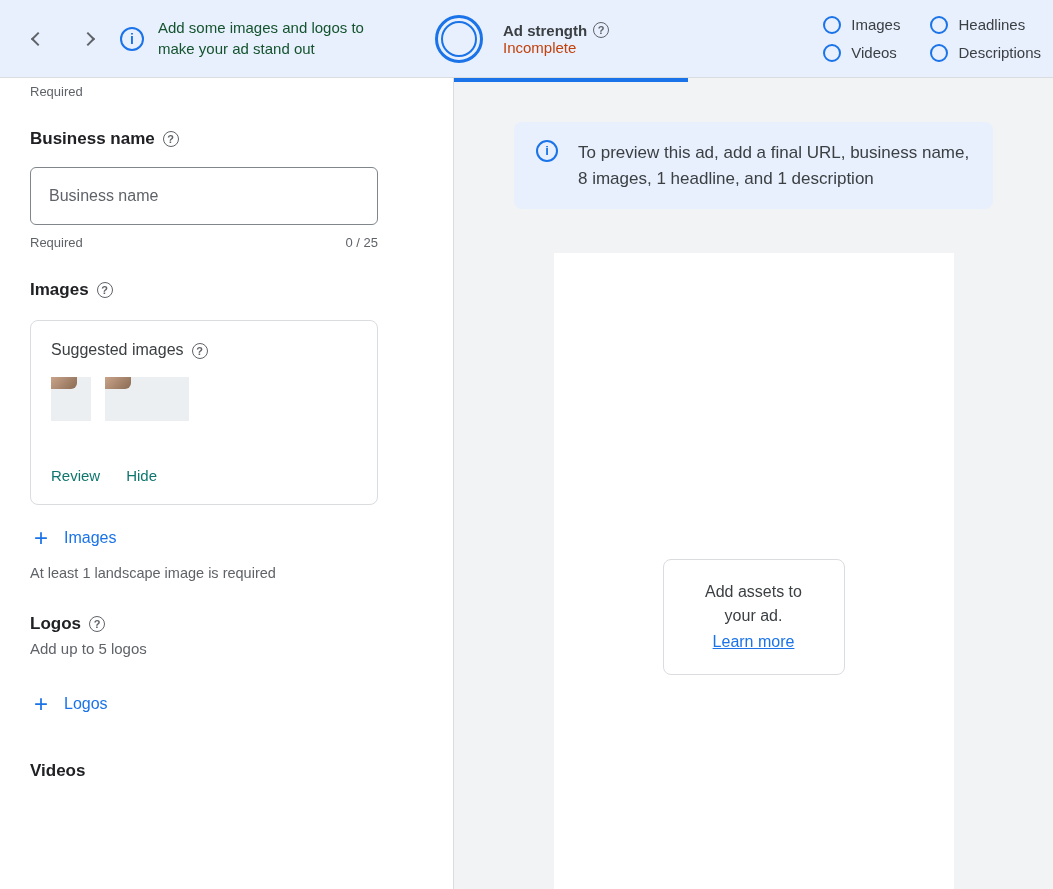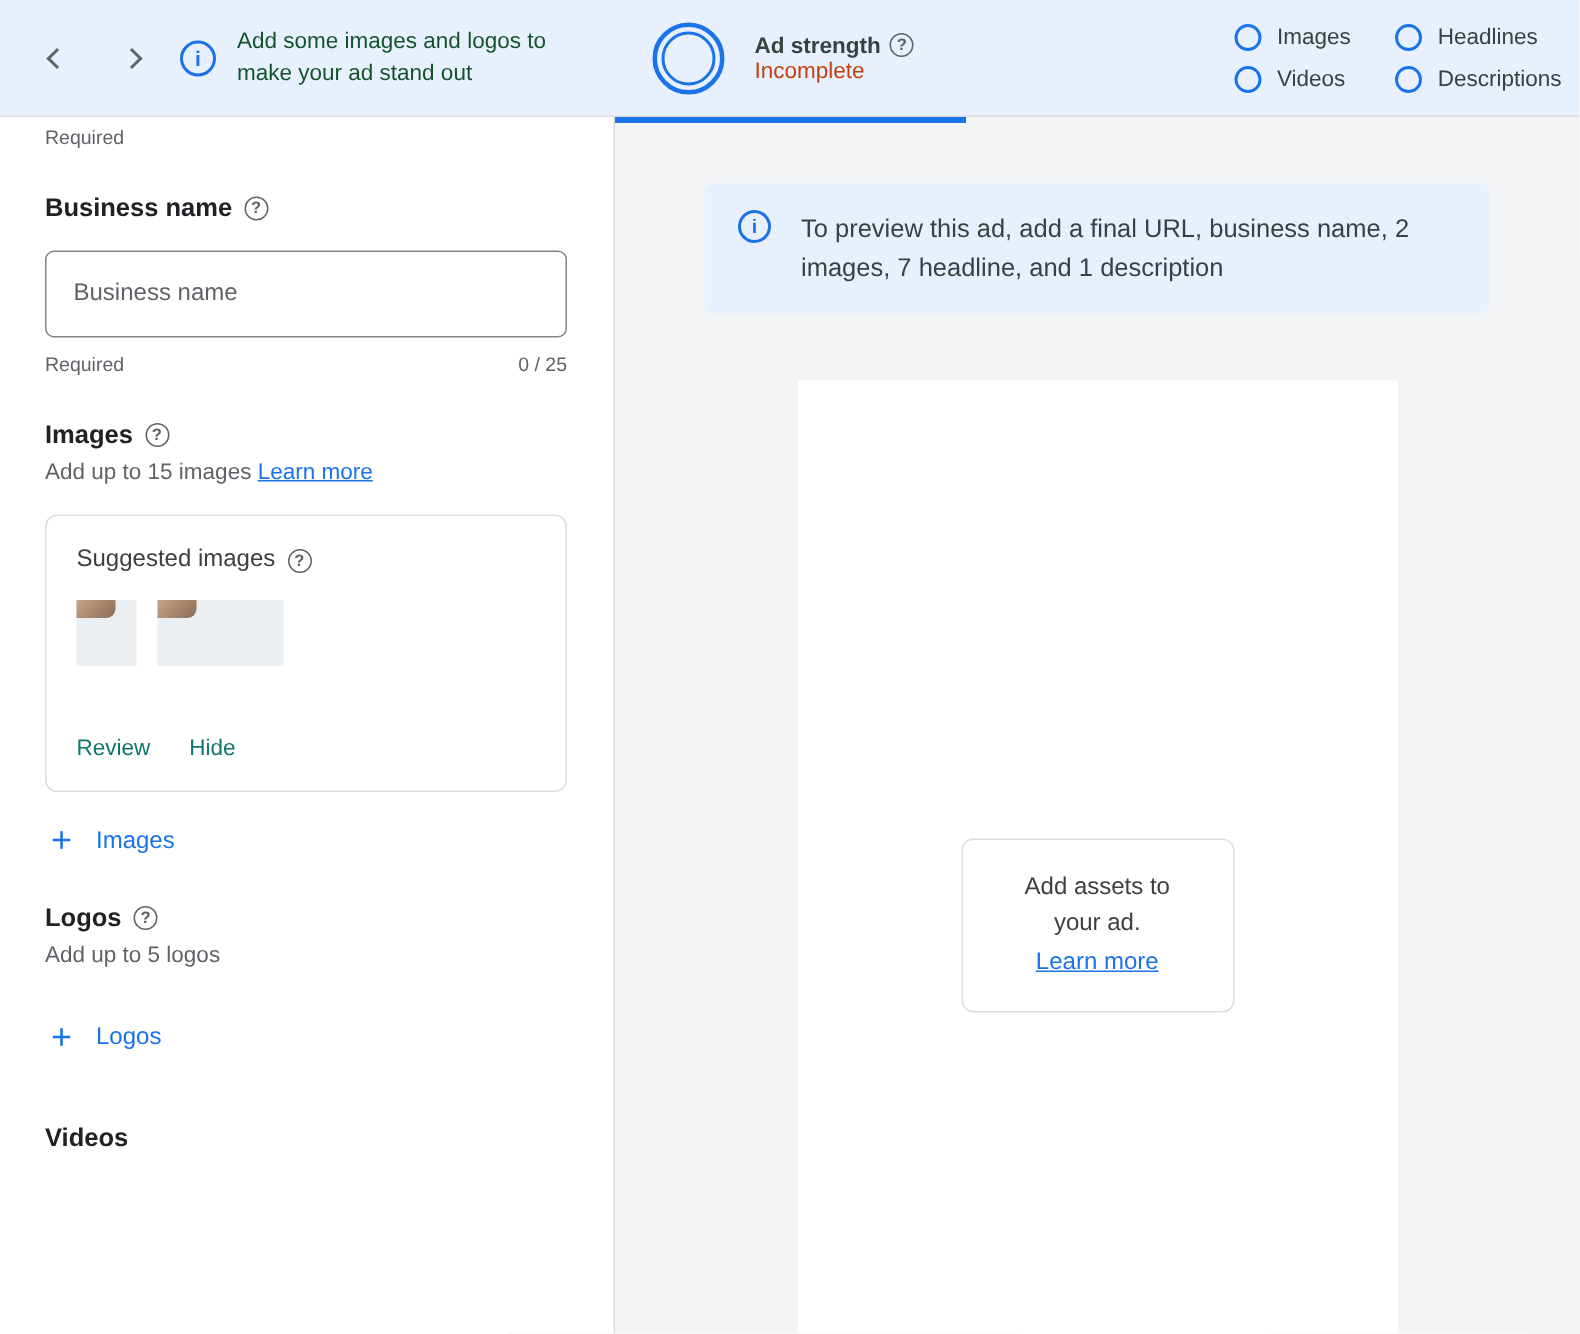--- a/index.html
+++ b/index.html
@@ -103,21 +103,21 @@
     width: 18px; height: 18px;
     border: 2px solid #1a73e8;
     border-radius: 50%;
     flex-shrink:0;
   }
   .main {
     display:flex;
     height: calc(889px - 78px);
   }
   .left-pane {
-    width: 410px;
+    width: 454px;
     border-right: 1px solid #dadce0;
     overflow-y: auto;
     padding: 6px 0 20px 30px;
   }
   .right-pane {
     flex:1;
     background:#f1f3f4;
     position:relative;
     overflow:hidden;
   }
@@ -313,23 +313,20 @@
       <input type="text" class="text-input" placeholder="Business name" style="">
     </div>
     <div class="input-meta">
       <span>Required</span>
       <span>0 / 25</span>
     </div>
 
     <div class="section-title">
       <span>Images</span>
       <span class="help-icon">?</span>
-    </div>
-    <div class="subtext">
-      <span>Add up to 15 images </span><a class="learn-link">Learn more</a>
     </div>
 
     <div class="card">
       <div class="card-title">
         <span>Suggested images</span>
         <span class="help-icon">?</span>
       </div>
       <div class="thumbs">
         <div class="thumb"></div>
         <div class="thumb wide"></div>
@@ -338,20 +335,21 @@
         <button class="link-btn">Review</button>
         <button class="link-btn">Hide</button>
       </div>
     </div>
 
     <div class="add-row">
       <span class="plus-icon">+</span>
       <span>Images</span>
     </div>
     <div class="validation">
+      <div>At least 1 landscape image is required</div>
     </div>
 
     <div class="section-title">
       <span>Logos</span>
       <span class="help-icon">?</span>
     </div>
     <div class="subtext">Add up to 5 logos</div>
 
     <div class="add-row" style="margin-top:36px;">
       <span class="plus-icon">+</span>
@@ -361,21 +359,21 @@
     <div class="section-title" style="margin-top:46px;">
       <span>Videos</span>
     </div>
   </div>
 
   <div class="right-pane">
     <div class="tab-indicator"></div>
 
     <div class="info-banner">
       <div class="info-icon small">i</div>
-      <div>To preview this ad, add a final URL, business name, 2 images, 7 headline, and 1 description</div>
+      <div>To preview this ad, add a final URL, business name, 8 images, 1 headline, and 1 description</div>
     </div>
 
     <div class="preview-card">
       <div class="asset-prompt">
         <div>Add assets to your ad.</div>
         <a class="learn-link">Learn more</a>
       </div>
     </div>
   </div>
 </div>

